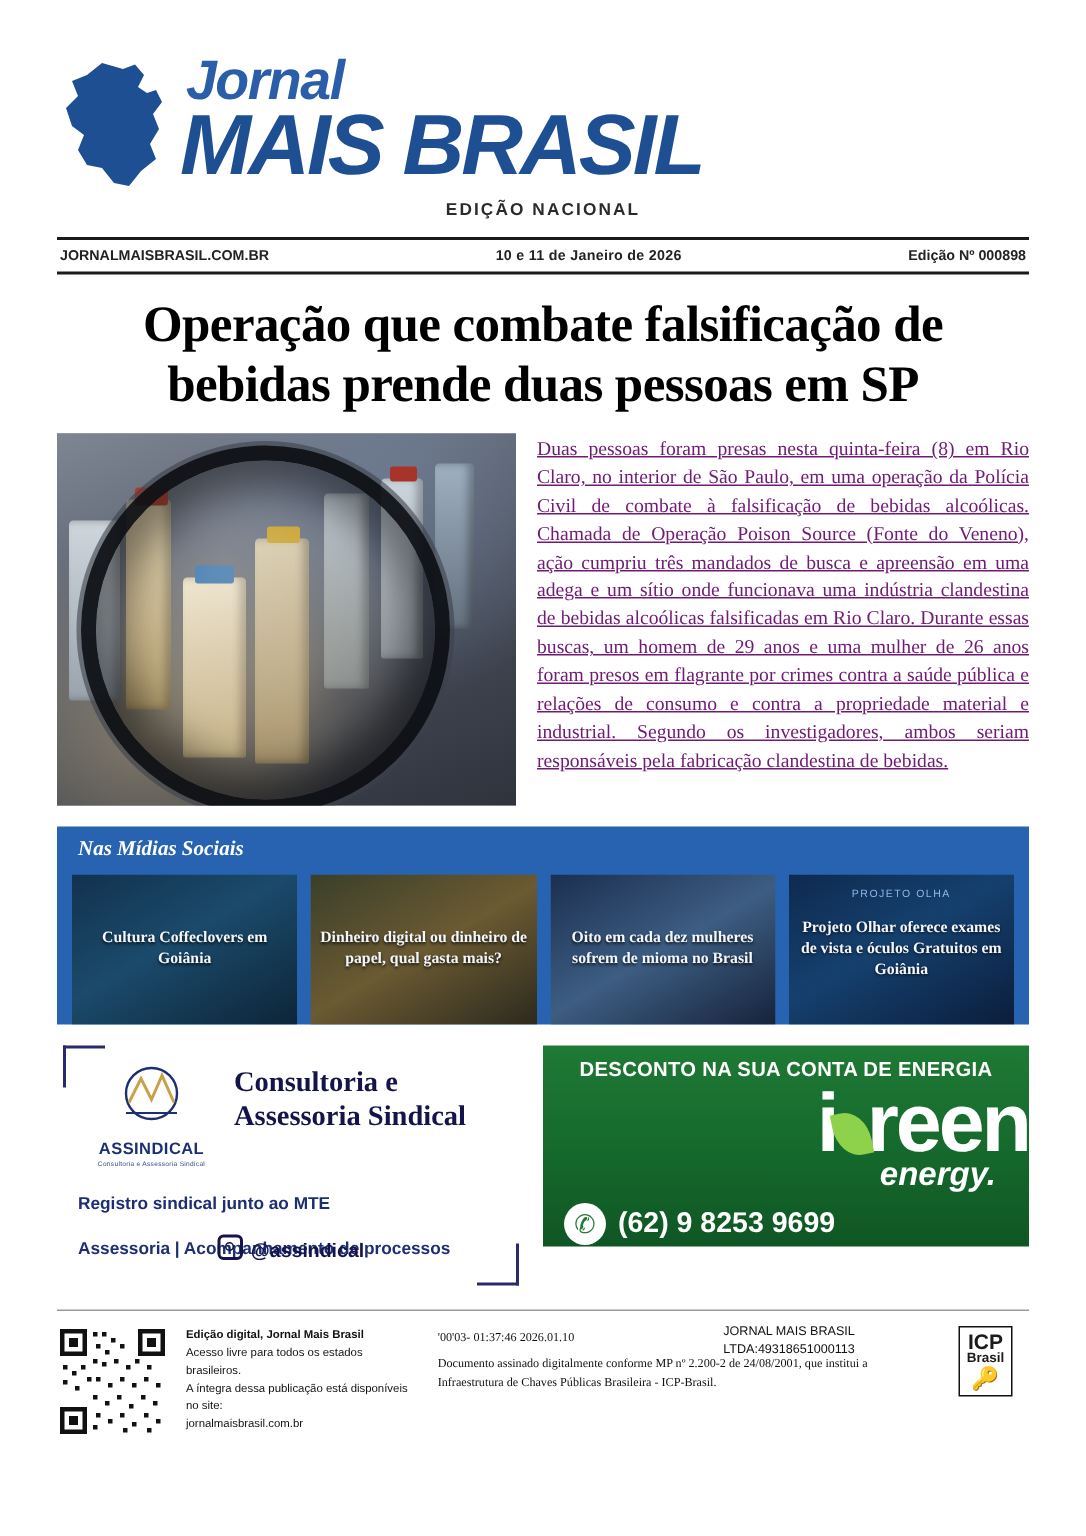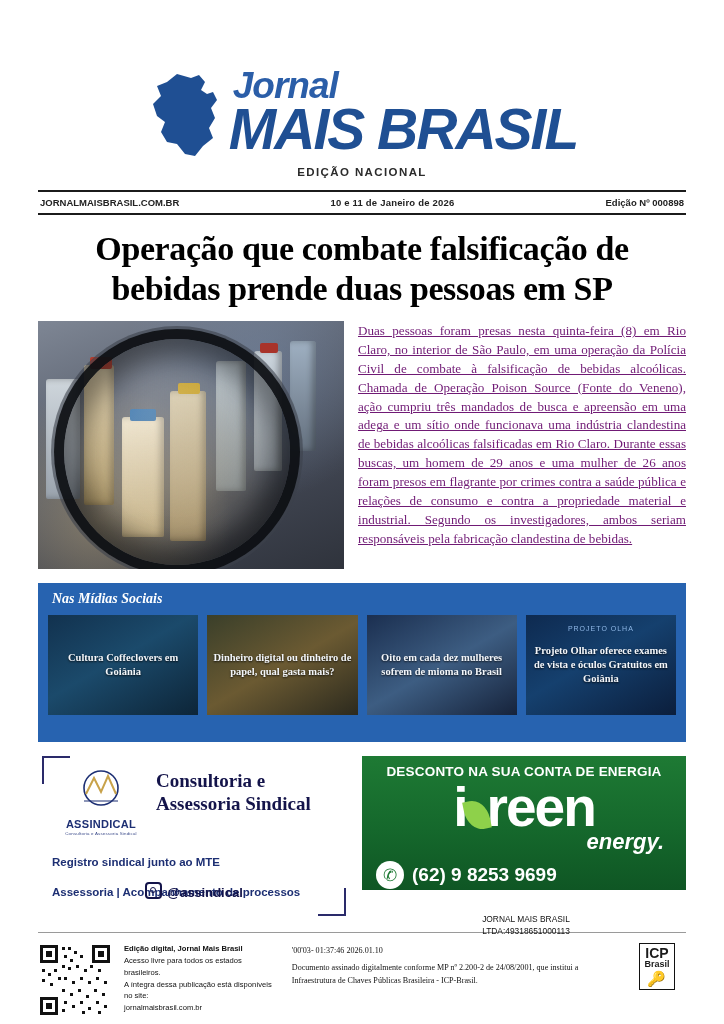--- a/index.html
+++ b/index.html
@@ -20,23 +20,21 @@
     height: 1024px;
     background: #fff;
     box-sizing: border-box;
     padding: 0 38px;
   }
 
   
   .masthead {
     padding-top: 34px;
     display: flex;
-    justify-content: center;
     align-items: flex-start;
-    margin-top: 32px;
   }
   .logo-wrap {
     display: flex;
     align-items: center;
     gap: 6px;
   }
   .brazil-map {
     width: 76px;
     height: 86px;
     flex: 0 0 auto;
@@ -156,21 +154,21 @@
     text-align: justify;
     color: #701a75;
     padding-top: 1px;
     text-decoration: underline;
   }
 
   
   .social {
     margin-top: 14px;
     background: #2763b0;
-    padding: 8px 10px 27px 10px;
+    padding: 8px 10px 0 10px;
   }
   .social-title {
     font-family: "Liberation Serif", serif;
     font-style: italic;
     font-weight: bold;
     font-size: 14px;
     color: #ffffff;
     margin: 0 0 8px 4px;
   }
   .social-grid {
@@ -318,21 +316,21 @@
   .igreen-top {
     text-align: center;
     font-family: "Liberation Sans", sans-serif;
     font-weight: bold;
     font-size: 13.5px;
     color: #ffffff;
     letter-spacing: .2px;
     padding-top: 8px;
   }
   .igreen-word {
-    text-align: center;
+    text-align: right;
     font-family: "Liberation Sans", sans-serif;
     font-weight: bold;
     font-size: 55px;
     line-height: .95;
     color: #ffffff;
     letter-spacing: -2px;
     margin-top: 2px;
   }
   .igreen-word .leaf {
     display: inline-block;

